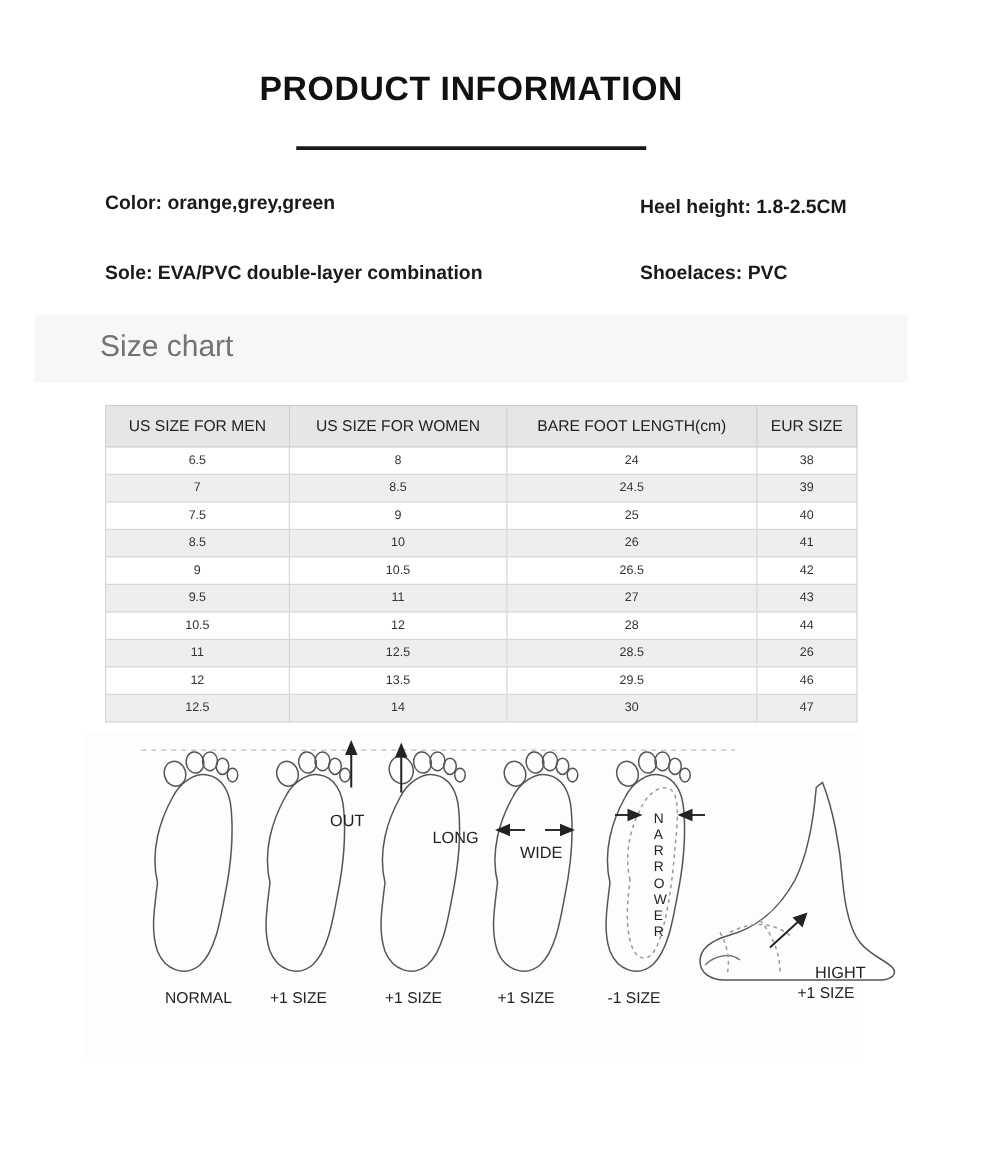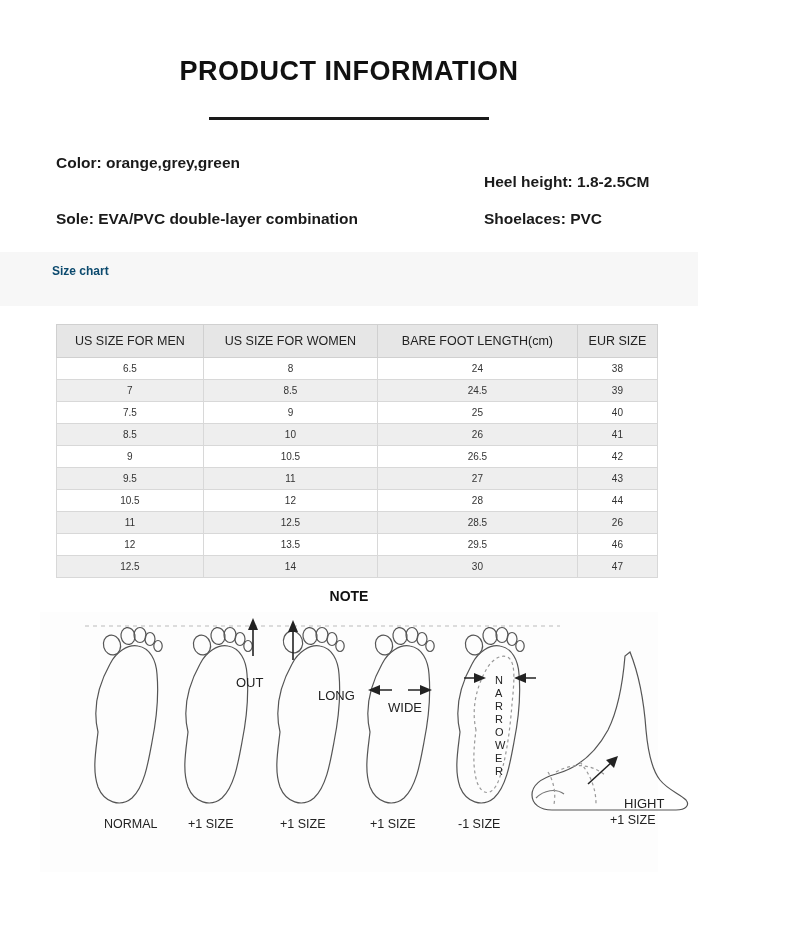--- a/index.html
+++ b/index.html
@@ -12,20 +12,21 @@
     background: #ffffff;
     font-family: "Liberation Sans", sans-serif;
     color: #1a1a1a;
     position: relative;
     overflow: hidden;
   }
   .page {
     width: 698px;
     height: 935px;
     position: relative;
+    margin-left: 28px;
   }
   .title {
     text-align: center;
     font-size: 27px;
     font-weight: bold;
     letter-spacing: 0.5px;
     padding-top: 56px;
     color: #111;
   }
   .title-rule {
@@ -41,37 +42,37 @@
     height: 92px;
   }
   .spec {
     position: absolute;
     font-size: 15.5px;
     font-weight: bold;
     color: #1a1a1a;
     white-space: nowrap;
   }
   .spec-color   { left: 56px;  top: 0px; }
-  .spec-heel    { left: 484px; top: 19px; }
+  .spec-heel    { left: 484px; top: 3px; }
   .spec-sole    { left: 56px;  top: 56px; }
   .spec-laces   { left: 484px; top: 56px; }
 
   .sizechart-band {
     position: relative;
     margin-top: 6px;
     background: #f7f7f7;
     height: 54px;
   }
   .sizechart-title {
     position: absolute;
     left: 52px;
     top: 12px;
-    font-size: 12px;
-    font-weight: bold;
-    color: #0c4a6e;
+    font-size: 24px;
+    font-weight: normal;
+    color: #737373;
   }
 
   .table-wrap {
     padding: 18px 40px 0 56px;
   }
   table.size-table {
     width: 100%;
     border-collapse: collapse;
     font-size: 13px;
     color: #333;
@@ -210,21 +211,20 @@
         <tr class="alt">
           <td>12.5</td>
           <td>14</td>
           <td>30</td>
           <td>47</td>
         </tr>
       </tbody>
     </table>
   </div>
 
-  <div class="note-label">NOTE</div>
 
   <div class="note-panel">
     <svg class="feet-svg" width="710" height="230" viewBox="0 0 710 230">
 
       <line x1="45" y1="14" x2="520" y2="14" stroke="#bbbbbb" stroke-width="1" stroke-dasharray="4,4"></line>
 
       <g stroke="#555" fill="none" stroke-width="1.2">
         <path d="M58 120 C52 95, 60 70, 70 52 C76 40, 88 32, 98 34 C110 36, 116 48, 117 62
                  C119 85, 116 110, 112 130 C108 152, 104 175, 92 186 C80 196, 64 190, 58 175
                  C52 158, 56 138, 58 120 Z"></path>

